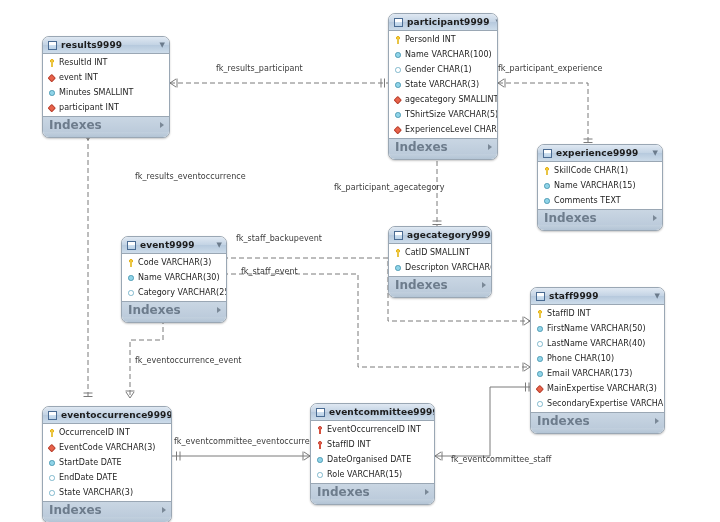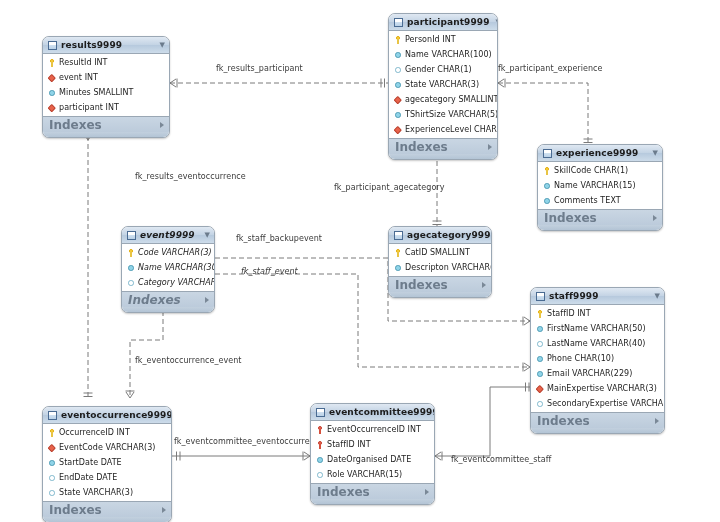--- a/index.html
+++ b/index.html
@@ -231,21 +231,21 @@
       <path d="M435,456 L441,452 M435,456 L441,460 M442,451.5 L442,460.5"></path>
       <path d="M525.5,382.5 L525.5,391.5 M529,382.5 L529,391.5"></path>
     </g>
   </svg>
 
   <div class="rel" style="left:216px; top:64px;">fk_results_participant</div>
   <div class="rel" style="left:498px; top:64px;">fk_participant_experience</div>
   <div class="rel" style="left:92px;  top:172px;margin-left:43px;">fk_results_eventoccurrence</div>
   <div class="rel" style="left:334px; top:183px;">fk_participant_agecategory</div>
   <div class="rel" style="left:236px; top:234px;">fk_staff_backupevent</div>
-  <div class="rel" style="left:241px; top:267px;font-style:italic;">fk_staff_event</div>
+  <div class="rel" style="left:241px; top:267px;">fk_staff_event</div>
   <div class="rel" style="left:135px; top:356px;">fk_eventoccurrence_event</div>
   <div class="rel" style="left:174px; top:437px;">fk_eventcommittee_eventoccurrence</div>
   <div class="rel" style="left:451px; top:455px;">fk_eventcommittee_staff</div>
 
   <div id="tables-root">
       <div class="tbl" style="left: 42px; top: 36px; width: 128px;">
         <div class="tbl-hdr">
           <span class="tbl-ico"></span>
           <span class="tbl-title">results9999</span>
           <span class="tbl-caret">▼</span>
@@ -335,21 +335,21 @@
             <span class="g g-nn"></span>
             <span class="col-txt">Comments TEXT</span>
           </div>
         </div>
         <div class="idx">
           <span class="idx-txt">Indexes</span>
           <span class="idx-arrow"></span>
         </div>
         <div class="foot"></div>
       </div>
-      <div class="tbl" style="left: 121px; top: 226px; width: 94px; font-style: italic;">
+      <div class="tbl" style="left: 121px; top: 236px; width: 106px;">
         <div class="tbl-hdr">
           <span class="tbl-ico"></span>
           <span class="tbl-title">event9999</span>
           <span class="tbl-caret">▼</span>
         </div>
         <div class="cols">
           <div class="col">
             <span class="g g-pk"></span>
             <span class="col-txt">Code VARCHAR(3)</span>
           </div>
@@ -407,21 +407,21 @@
           <div class="col">
             <span class="g g-nul"></span>
             <span class="col-txt">LastName VARCHAR(40)</span>
           </div>
           <div class="col">
             <span class="g g-nn"></span>
             <span class="col-txt">Phone CHAR(10)</span>
           </div>
           <div class="col">
             <span class="g g-nn"></span>
-            <span class="col-txt">Email VARCHAR(229)</span>
+            <span class="col-txt">Email VARCHAR(173)</span>
           </div>
           <div class="col">
             <span class="g g-fk"></span>
             <span class="col-txt">MainExpertise VARCHAR(3)</span>
           </div>
           <div class="col">
             <span class="g g-nul"></span>
             <span class="col-txt">SecondaryExpertise VARCHAR(3)</span>
           </div>
         </div>

